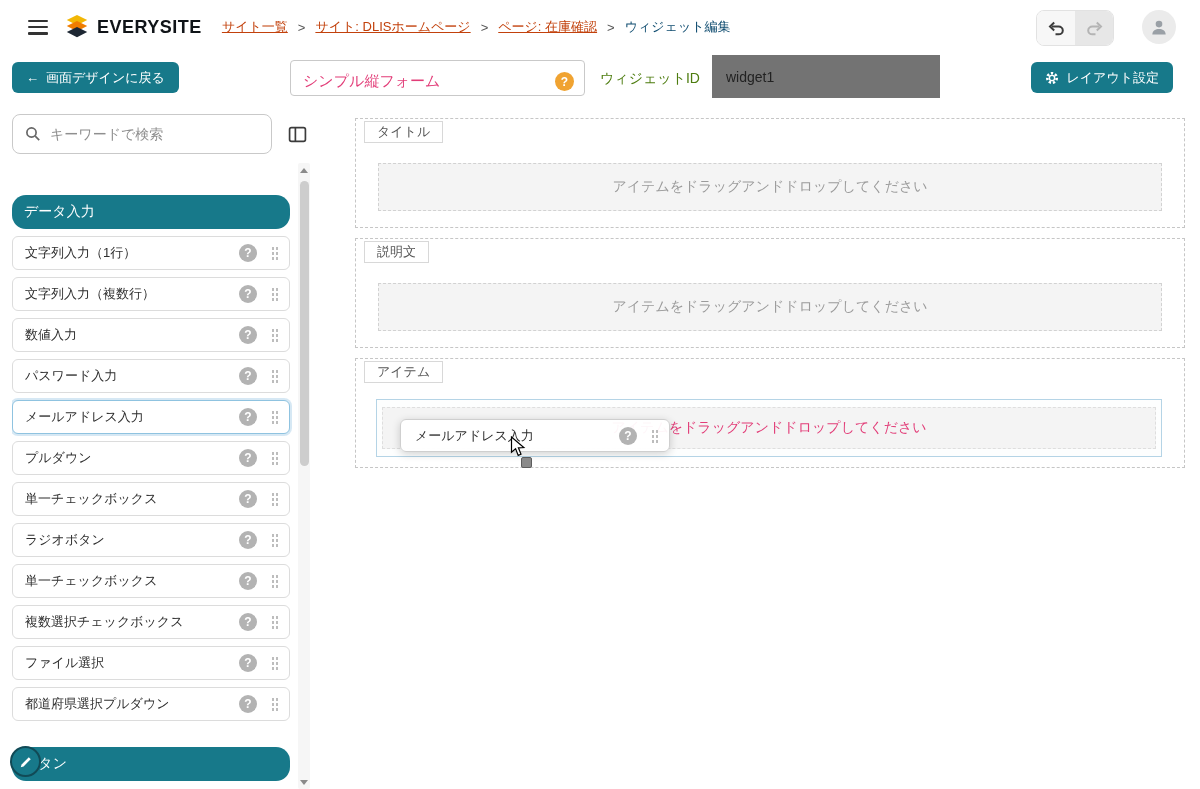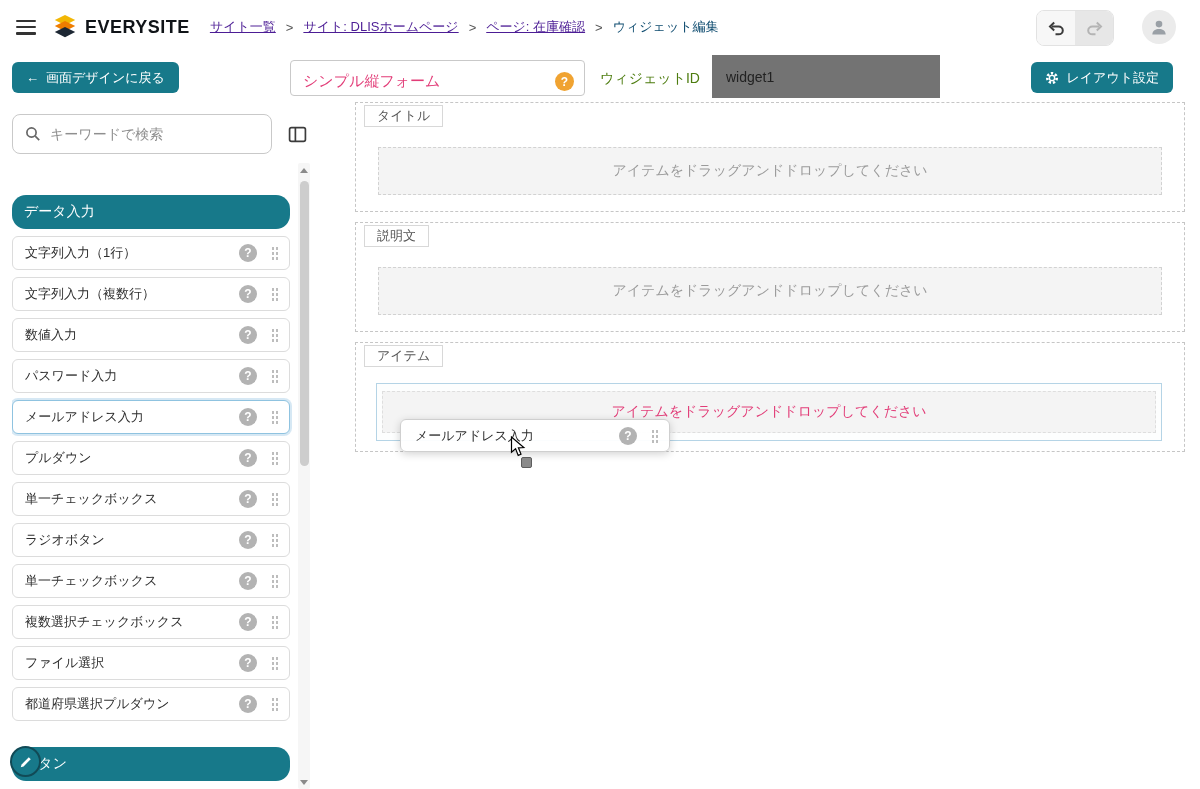--- a/index.html
+++ b/index.html
@@ -1,28 +1,28 @@
 <!DOCTYPE html>
 <html><head>
 <meta charset="utf-8">
 <style>
   * { margin:0; padding:0; box-sizing:border-box; }
   html,body { width:1200px; height:789px; overflow:hidden; background:#fff;
     font-family:"Liberation Sans","DejaVu Sans",sans-serif; color:#222; position:relative; }
 
   
   .header { position:absolute; left:0; top:0; width:1200px; height:54px;
-    display:flex; align-items:center; padding:0 16px; background:#fff; }
+    display:flex; align-items:center; padding:0 28px; background:#fff; }
   .hamburger { width:20px; height:15px; display:flex; flex-direction:column;
     justify-content:space-between; cursor:pointer; margin-right:16px; }
   .hamburger span { display:block; height:2.5px; background:#333; border-radius:1px; }
   .logo { display:flex; align-items:center; gap:7px; margin-right:20px; cursor:pointer; }
   .logo-text { font-weight:bold; font-size:18px; letter-spacing:.5px; color:#101418; }
   .crumbs { display:flex; align-items:center; gap:10px; font-size:13px; }
-  .crumb-link { color:#4c1d95; text-decoration:underline; cursor:pointer; }
+  .crumb-link { color:#c2410c; text-decoration:underline; cursor:pointer; }
   .crumb-current { color:#0c4a6e; }
   .crumb-sep { color:#555; }
   .hist { position:absolute; right:86px; top:10px; display:flex;
     border:1px solid #e2e2e2; border-radius:8px; overflow:hidden; }
   .hist button { width:38px; height:34px; border:none; display:flex; align-items:center;
     justify-content:center; cursor:pointer; }
   .hist .undo { background:#f7f7f7; color:#3c3c3c; }
   .hist .redo { background:#e7e7e7; color:#b4b4b4; }
   .avatar { position:absolute; right:24px; top:10px; width:34px; height:34px; border-radius:50%;
     background:#ebebeb; display:flex; align-items:center; justify-content:center; cursor:pointer; }
@@ -79,21 +79,21 @@
     border-bottom:5px solid #8a8a8a; }
   .tri-down { width:0; height:0; border-left:4px solid transparent; border-right:4px solid transparent;
     border-top:5px solid #8a8a8a; }
   .sb-thumb { position:absolute; left:1.5px; top:18px; width:9px; height:285px;
     background:#cdcdcd; border-radius:5px; cursor:pointer; }
   .fab { position:absolute; left:10px; top:746px; width:31px; height:31px; border-radius:50%;
     background:#17798a; border:2px solid #114a56; display:flex; align-items:center;
     justify-content:center; cursor:pointer; }
 
   
-  .canvas { position:absolute; left:355px; top:98px; width:830px; }
+  .canvas { position:absolute; left:355px; top:114px; width:830px; }
   .zone { position:relative; height:110px; border:1px dashed #c6c6c6; margin-bottom:10px; background:#fff; }
   .zone:first-child { margin-top:4px; }
   .zone-label { position:absolute; top:2px; left:8px; height:22px; line-height:20px;
     border:1px solid #d8d8d8; background:#fff; padding:0 12px; font-size:13px; color:#555; }
   .dropzone { position:absolute; left:22px; right:22px; top:44px; height:48px;
     background:#f4f4f4; border:1px dashed #d2d2d2; display:flex; align-items:center;
     justify-content:center; font-size:14px; color:#9b9b9b; }
   .dz-outer { position:absolute; left:20px; right:22px; top:40px; height:58px;
     border:1px solid #b5d4e6; background:#fdfefe; padding:7px 5px; }
   .dz-inner { height:100%; background:#f4f4f4; border:1px dashed #dedede; display:flex;

